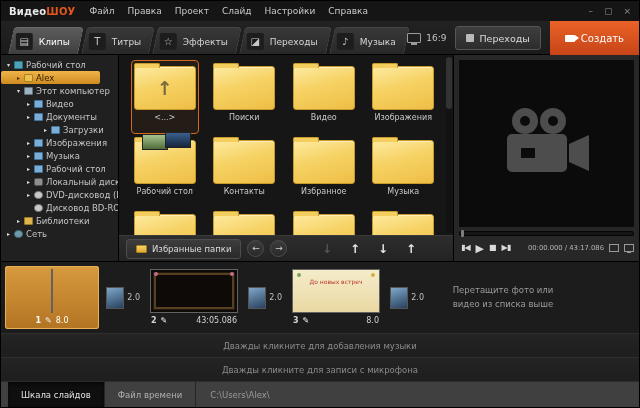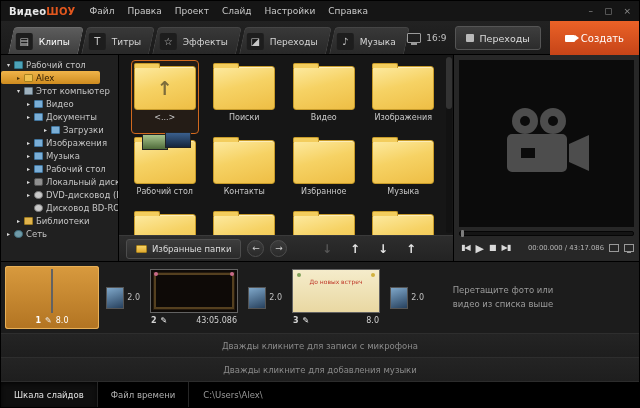--- a/index.html
+++ b/index.html
@@ -114,21 +114,21 @@
   .dot-d { background:#d1b23f; top:3px; right:4px; }
   .transition { width:34px; flex:none; display:flex; flex-direction:row; align-items:center; justify-content:center; gap:3px; }
   .tthumb { width:30px; height:22px; border:1px solid #555; background:linear-gradient(160deg,#7fa7c9,#27415e); }
   .tdur { font-size:8px; color:#c0c0c0; }
   .tl-hint { width:112px; margin-left:16px; align-self:center; text-align:center; font-size:8.5px; color:#9b9b9b; line-height:1.55; }
 
   
   .strip { height:24px; flex:none; background:linear-gradient(#242424,#1e1e1e); border-top:1px solid #2e2e2e; display:flex; align-items:center; justify-content:center; font-size:8.5px; color:#8a8a8a; }
 
   
-  .statusbar { height:26px; flex:none; background:#000000; border-top:1px solid #2c2c2c; display:flex; font-size:8.5px; }
+  .statusbar { height:26px; flex:none; background:#404040; border-top:1px solid #2c2c2c; display:flex; font-size:8.5px;padding-left:7px; }
   .stab { padding:0 13px; display:flex; align-items:center; color:#b0b0b0; border-right:1px solid #262626; }
   .stab.active { background:#0f0f0f; color:#e2e2e2; box-shadow:inset 0 2px 4px rgba(0,0,0,.65); }
   .spath { padding:0 14px; display:flex; align-items:center; color:#9a9a9a; }
 </style>
 </head>
 <body>
 
 <div class="window">
 
   <div class="titlebar">
@@ -420,24 +420,24 @@
       </div>
     </div>
     <div class="transition">
       <div class="tthumb"></div>
       <span class="tdur">2.0</span>
     </div>
     <div class="tl-hint">Перетащите фото или видео из списка выше</div>
   </div>
 
   <div class="strip">
+    <span>Дважды кликните для добавления музыки</span>
+  </div>
+  <div class="strip">
     <span>Дважды кликните для записи с микрофона</span>
-  </div>
-  <div class="strip">
-    <span>Дважды кликните для добавления музыки</span>
   </div>
 
   <div class="statusbar">
     <div class="stab active">Шкала слайдов</div>
     <div class="stab">Файл времени</div>
     <div class="spath">C:\Users\Alex\</div>
   </div>
 
 </div>
 

